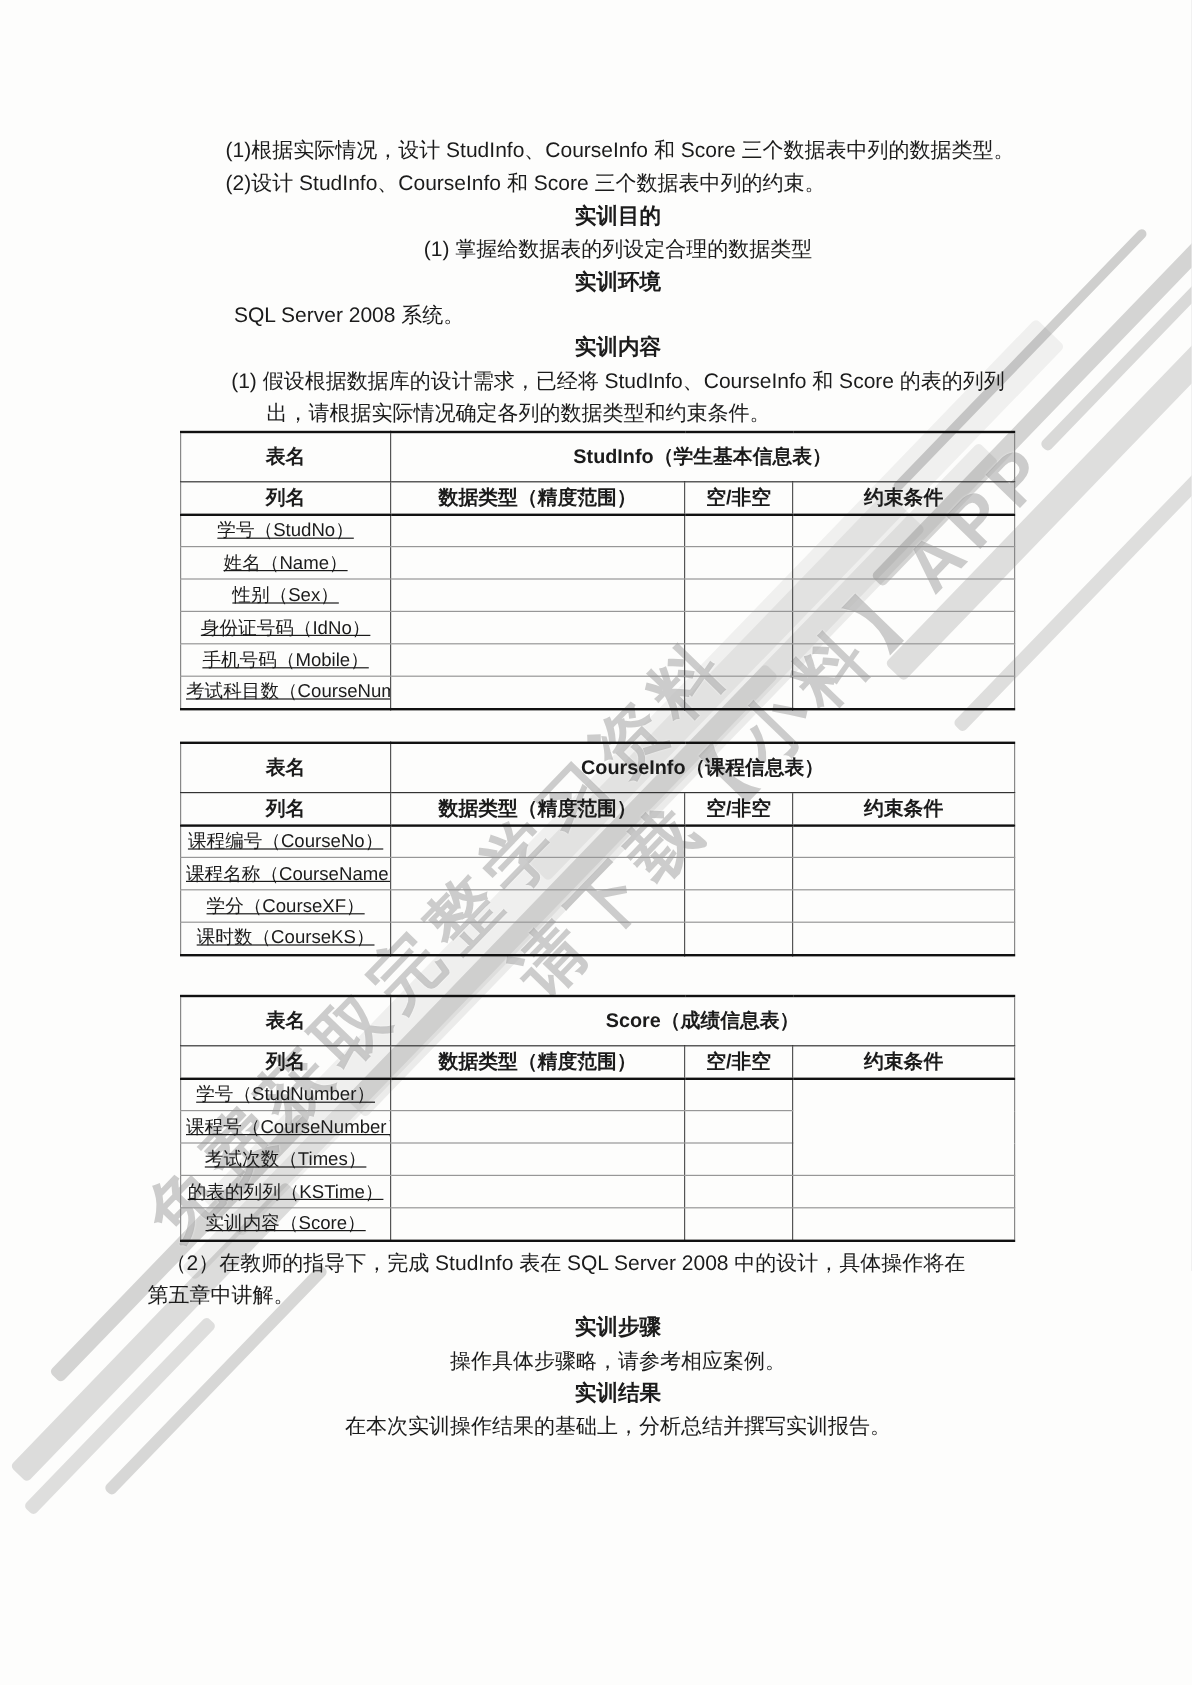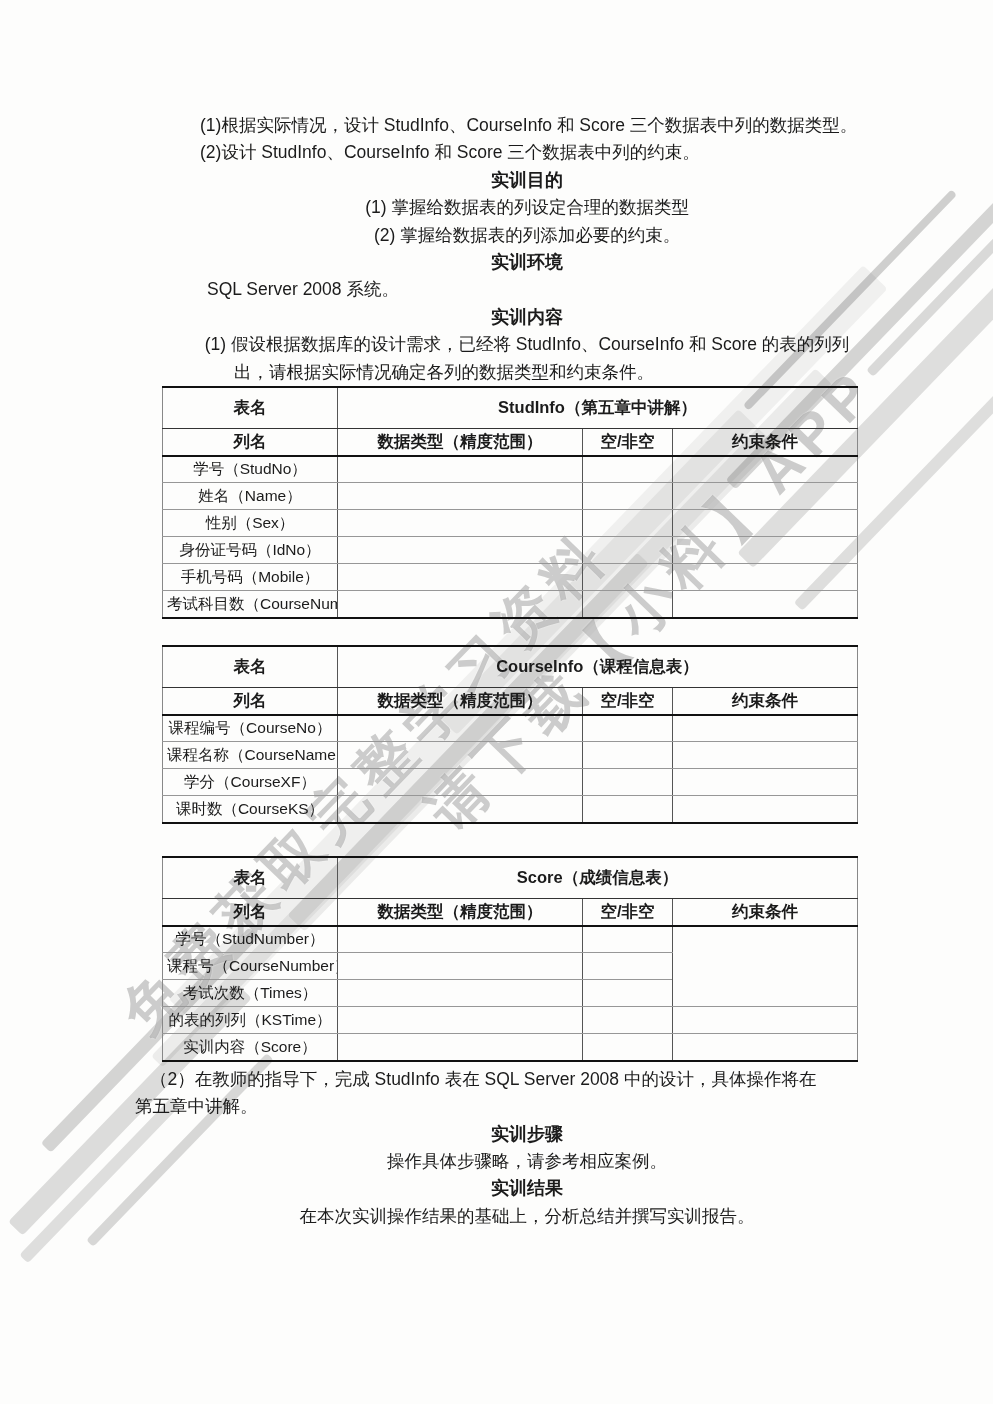--- a/index.html
+++ b/index.html
@@ -20,21 +20,21 @@
     transform:rotate(-46deg);
     font-weight:bold;
     font-size:58px;
     letter-spacing:9px;
     color:rgba(90,90,90,0.30);
     text-align:center;
     white-space:nowrap;
     text-shadow:0 0 2px rgba(255,255,255,.6);
   }
   
-  .content{position:absolute;left:123px;top:0;width:722px;z-index:1;margin-left:12px;}
+  .content{position:absolute;left:123px;top:0;width:722px;z-index:1;}
   .tline{font-size:17.5px;line-height:27.4px;height:27.4px;white-space:nowrap;}
   .tline.first{margin-top:112px;}
   .head{font-weight:bold;font-size:18px;}
   .ml62{margin-left:62px;text-align:center;}
   .ml65{margin-left:65px;}
   .ml72{margin-left:72px;}
   .ml99{margin-left:99px;}
   .ml15{margin-left:15px;}
   
   table.grid{
@@ -54,21 +54,21 @@
     font-size:16px;
     overflow:hidden;
     white-space:nowrap;
   }
   table.grid td:first-child{border-left:1px solid #888;}
   table.grid td:last-child{border-right:1px solid #888;}
   tr.r-tname{height:42px;}
   tr.r-tname td{border-bottom:1.4px solid #333;font-weight:bold;font-size:16.5px;}
   tr.r-thead{height:27px;}
   tr.r-thead td{border-bottom:2.4px solid #111;font-weight:bold;font-size:16.5px;}
-  tr.r-data{height:27px;}
+  tr.r-data{height:27px;text-decoration:underline;}
   tr.r-data td{border-bottom:1px solid #979797;font-size:15.5px;}
   tr.r-data:last-child td{border-bottom:none;}
   .gap26{height:26px;}
   .gap32{height:32px;}
   .gap4{height:4px;}
 </style>
 </head>
 <body>
 
 <div class="page">
@@ -90,38 +90,37 @@
     <div class="wm-text" style="left:35px;top:755px;width:640px;">免费获取完整学习资料</div>
     <div class="wm-text" style="left:360px;top:595px;width:520px;">请下载【小料】APP</div>
   </div>
 
   <div class="content">
 
     <div class="tline first ml65">(1)根据实际情况，设计 StudInfo、CourseInfo 和 Score 三个数据表中列的数据类型。</div>
     <div class="tline ml65">(2)设计 StudInfo、CourseInfo 和 Score 三个数据表中列的约束。</div>
     <div class="tline head ml62">实训目的</div>
     <div class="tline ml62">(1) 掌握给数据表的列设定合理的数据类型</div>
-    <div class="tline ml62">(2) 掌握给数据表的列添加必要的约束。</div>
     <div class="tline head ml62">实训环境</div>
     <div class="tline ml72">SQL Server 2008 系统。</div>
     <div class="tline head ml62">实训内容</div>
     <div class="tline ml62">(1) 假设根据数据库的设计需求，已经将 StudInfo、CourseInfo 和 Score 的表的列列</div>
     <div class="tline ml99">出，请根据实际情况确定各列的数据类型和约束条件。</div>
 
     <table class="grid">
       <colgroup>
           <col style="width:175px">
           <col style="width:245px">
           <col style="width:90px">
           <col style="width:185px">
         </colgroup>
       <tbody>
           <tr class="r-tname">
         <td>表名</td>
-        <td colspan="3">StudInfo（第五章中讲解）</td>
+        <td colspan="3">StudInfo（学生基本信息表）</td>
       </tr>
       <tr class="r-thead">
         <td>列名</td>
         <td>数据类型（精度范围）</td>
         <td>空/非空</td>
         <td>约束条件</td>
       </tr>
       <tr class="r-data">
             <td>学号（StudNo）</td>
             <td></td>

